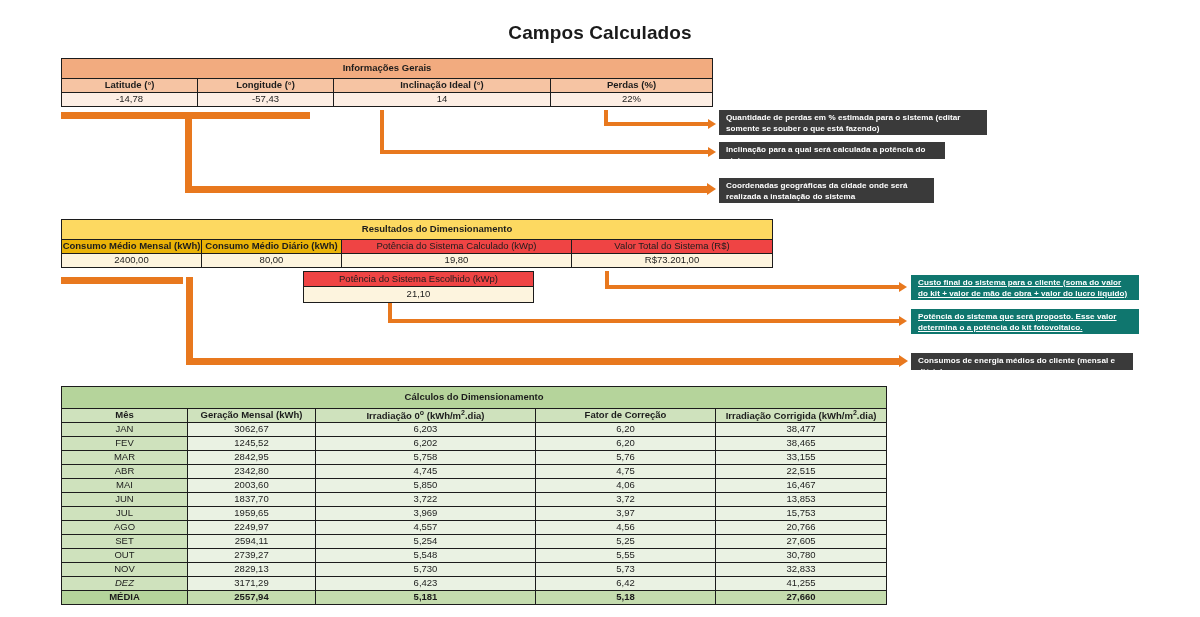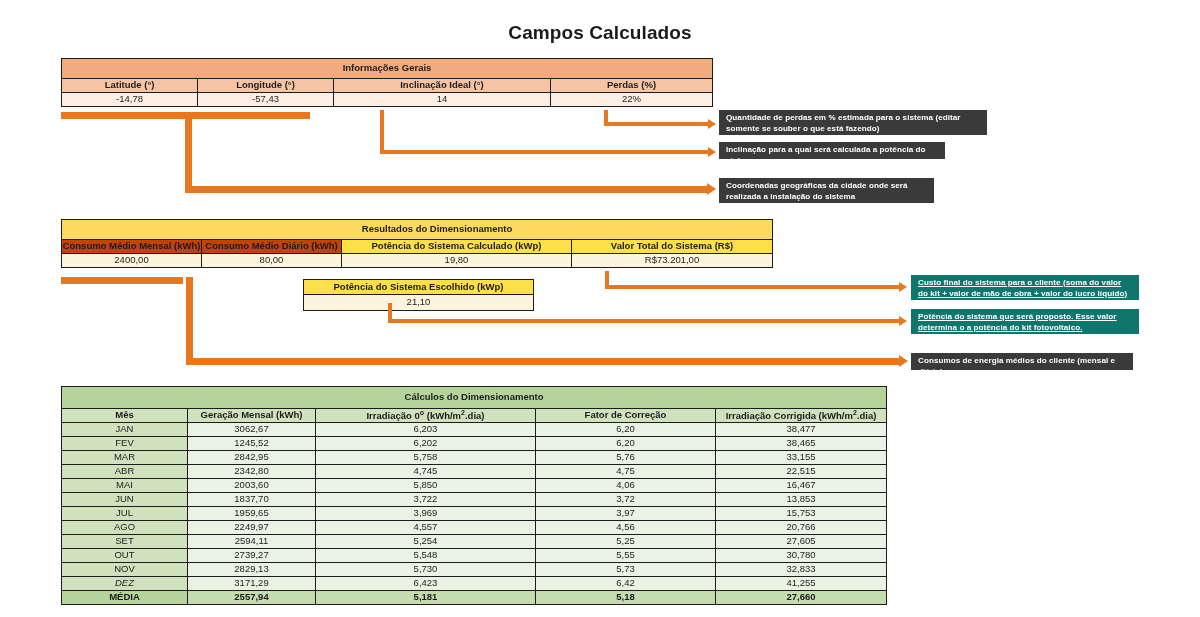--- a/index.html
+++ b/index.html
@@ -63,23 +63,23 @@
     height: 13px;
   }
 
   
   .t-orange .xl-title-cell { background: #f2ab7f; color: #1c1c1c; }
   .t-orange .xl-head-cell  { background: #f6c4a3; color: #1c1c1c; }
   .t-orange .xl-data-cell  { background: #fdeee4; color: #1c1c1c; }
 
   
   .t-yellow .xl-title-cell { background: #fdd961; color: #1c1c1c; padding-left: 40px; }
-  .t-yellow .xl-head-cell  { background: #c2410c; color: #1c1c1c; text-align: center; }
+  .t-yellow .xl-head-cell  { background: #eab308; color: #1c1c1c; text-align: center; }
   .t-yellow .xl-data-cell  { background: #fdf4de; color: #1c1c1c; }
-  .t-yellow .xl-head-gold  { background: #fde047; color: #1c1c1c; font-weight:bold; }
+  .t-yellow .xl-head-gold  { background: #ef4444; color: #1c1c1c; font-weight:normal; }
 
   
   .t-green .xl-title-cell { background: #b5d49b; color: #1c1c1c; height: 21px;}
   .t-green .xl-head-cell  { background: #cfe2bd; color: #1c1c1c; }
   .t-green .xl-data-cell  { background: #eaf2e3; color: #1c1c1c; }
   .t-green .xl-month-cell { background: #cfe2bd; color: #1c1c1c; }
   .t-green .xl-avg-cell   { background: #c4dcae; color: #1c1c1c; font-weight: bold; }
   .t-green .xl-avg-month  { background: #b5d49b; color: #1c1c1c; font-weight: bold; }
 
   
@@ -191,21 +191,21 @@
       </tr>
       <tr>
         <td class="xl-data-cell">2400,00</td>
         <td class="xl-data-cell">80,00</td>
         <td class="xl-data-cell">19,80</td>
         <td class="xl-data-cell">R$73.201,00</td>
       </tr>
     </tbody>
   </table>
 
-  <table class="xl-table t-yellow" style="left:303px; top:279px; width:230px;">
+  <table class="xl-table t-yellow" style="left:303px; top:271px; width:230px;">
     <colgroup>
         <col style="width:230px">
       </colgroup>
     <tbody>
       <tr>
         <td class="xl-head-gold" style="height:14px; font-size:9.5px;">Potência do Sistema Escolhido (kWp)</td>
       </tr>
       <tr>
         <td class="xl-data-cell" style="height:15px;">21,10</td>
       </tr>

